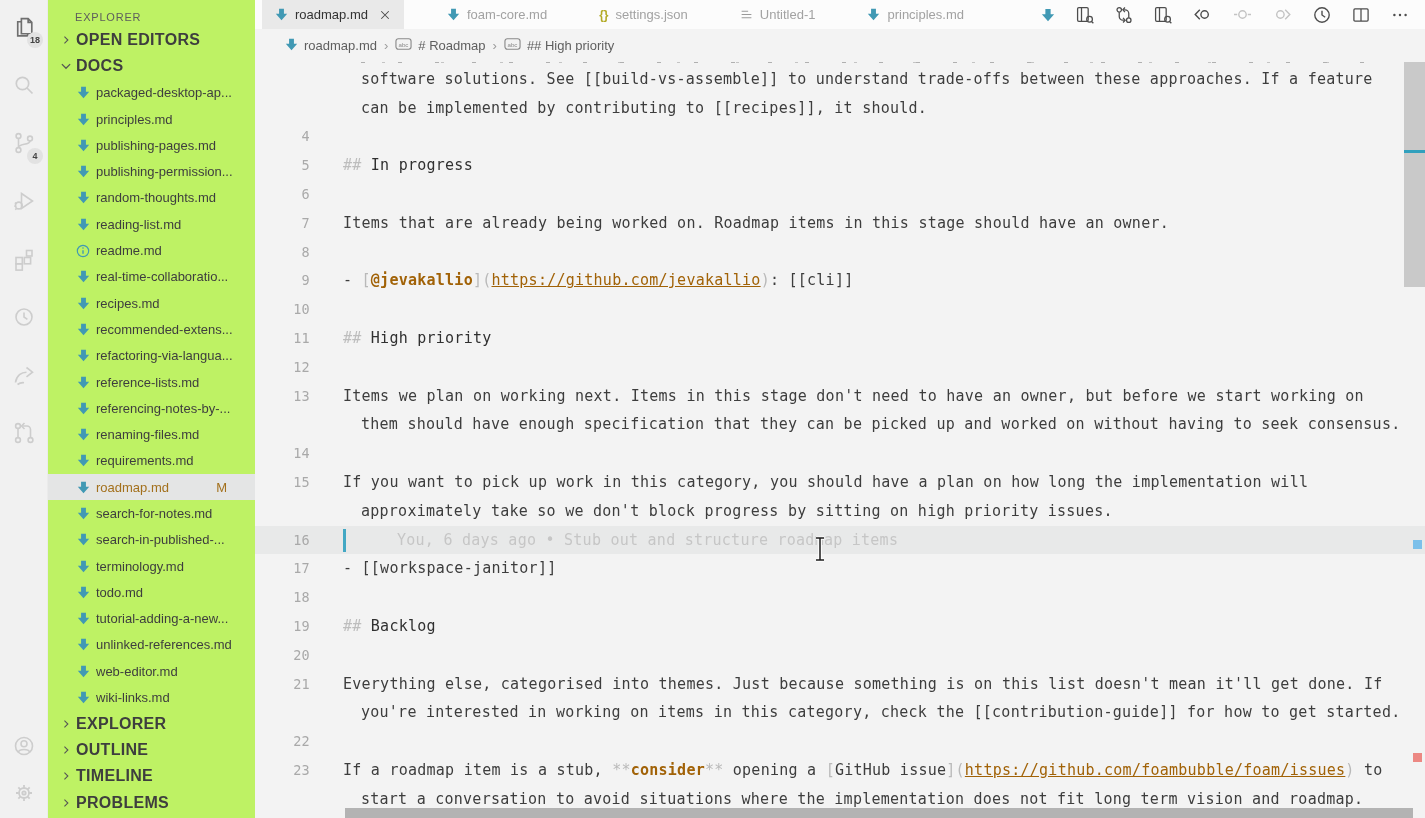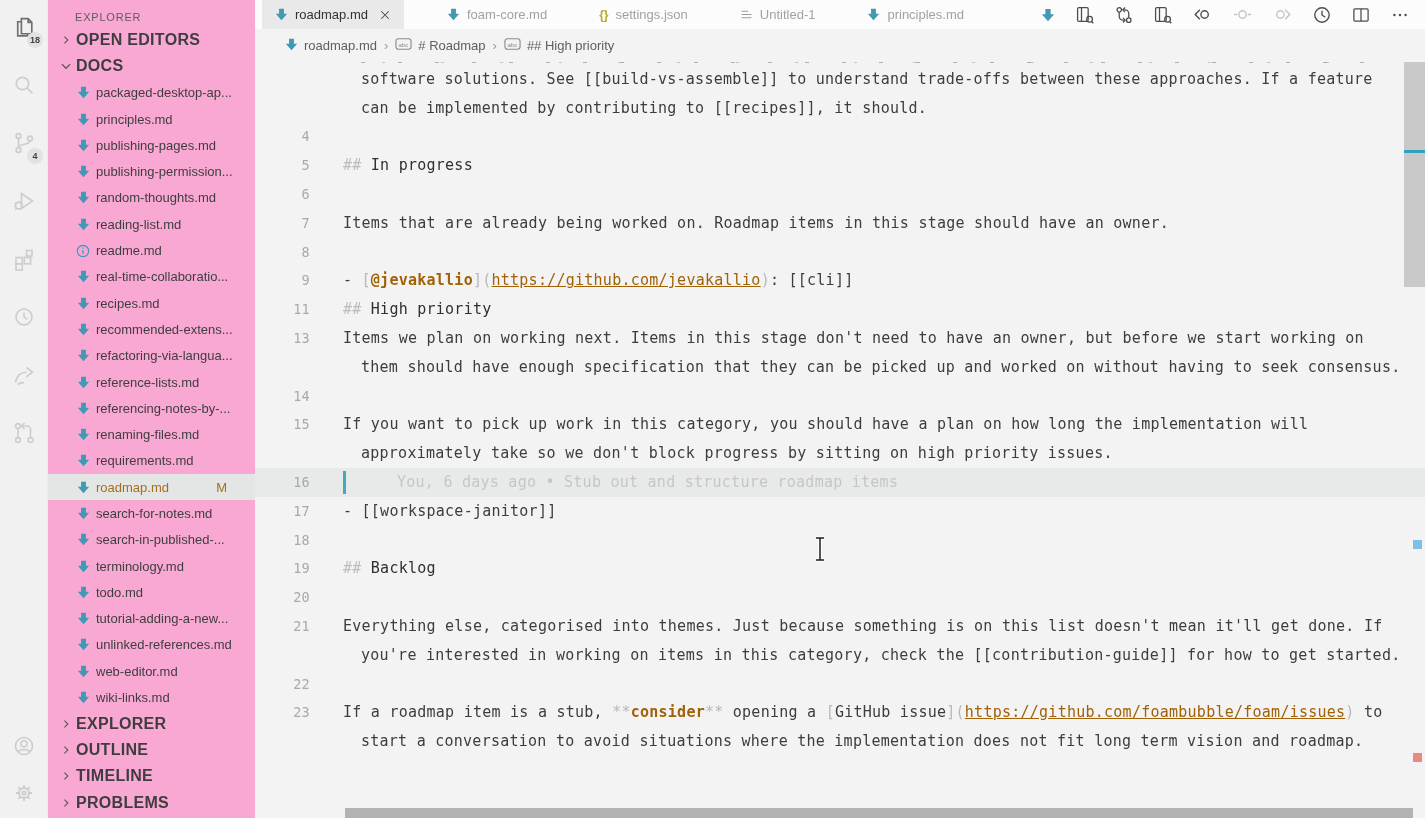--- a/index.html
+++ b/index.html
@@ -14,21 +14,21 @@
               align-items:center; justify-content:center; }
   .act-badge { position:absolute; right:5px; bottom:10px; min-width:16px; height:16px;
                border-radius:9px; background:#e2e2e2; color:#444; font-size:9px;
                font-weight:bold; display:flex; align-items:center; justify-content:center;
                padding:0 3px; }
   #act-bottom { position:absolute; left:0; bottom:0; width:48px; }
   #act-bottom .act-item { height:47px; }
 
   
   #sidebar { position:absolute; left:48px; top:0; width:207px; height:818px;
-             background:#f9a8d4; }
+             background:#bef264; }
   #side-title { padding:11px 0 0 27px; font-size:11px; letter-spacing:.8px;
                 color:#5d5d5d; }
   .srow { height:26.3px; display:flex; align-items:center; font-size:13px;
           color:#3e3e3e; }
   .srow.section { font-weight:bold; font-size:16px; letter-spacing:.3px; padding-left:10px; }
   .srow.file { padding-left:26px; }
   .srow .chev { width:16px; display:flex; justify-content:center; margin-right:2px; }
   .srow .ficon { width:18px; display:flex; justify-content:center; margin-right:4px; }
   .srow.selected { background:#e4e5e5; }
   .srow.selected .flabel { color:#a3701c; }
@@ -611,22 +611,30 @@
           </div>
           <div class="crow">
             <span class="gutter">8</span>
             <div class="ccontent"></div>
           </div>
           <div class="crow">
             <span class="gutter">9</span>
             <div class="ccontent"><span class="sp">- </span><span class="sg">[</span><span class="ss">@jevakallio</span><span class="sg">](</span><span class="su">https://github.com/jevakallio</span><span class="sg">)</span><span class="sp">: [[cli]]</span></div>
           </div>
           <div class="crow">
+            <span class="gutter">10</span>
+            <div class="ccontent"></div>
+          </div>
+          <div class="crow">
             <span class="gutter">11</span>
             <div class="ccontent"><span class="sh">## </span><span class="st">High priority</span></div>
+          </div>
+          <div class="crow">
+            <span class="gutter">12</span>
+            <div class="ccontent"></div>
           </div>
           <div class="crow">
             <span class="gutter">13</span>
             <div class="ccontent"><span class="sp">Items we plan on working next. Items in this stage don't need to have an owner, but before we start working on</span></div>
           </div>
           <div class="crow">
             <span class="gutter"></span>
             <div class="ccontent cind"><span class="sp">them should have enough specification that they can be picked up and worked on without having to seek consensus.</span></div>
           </div>
           <div class="crow">

